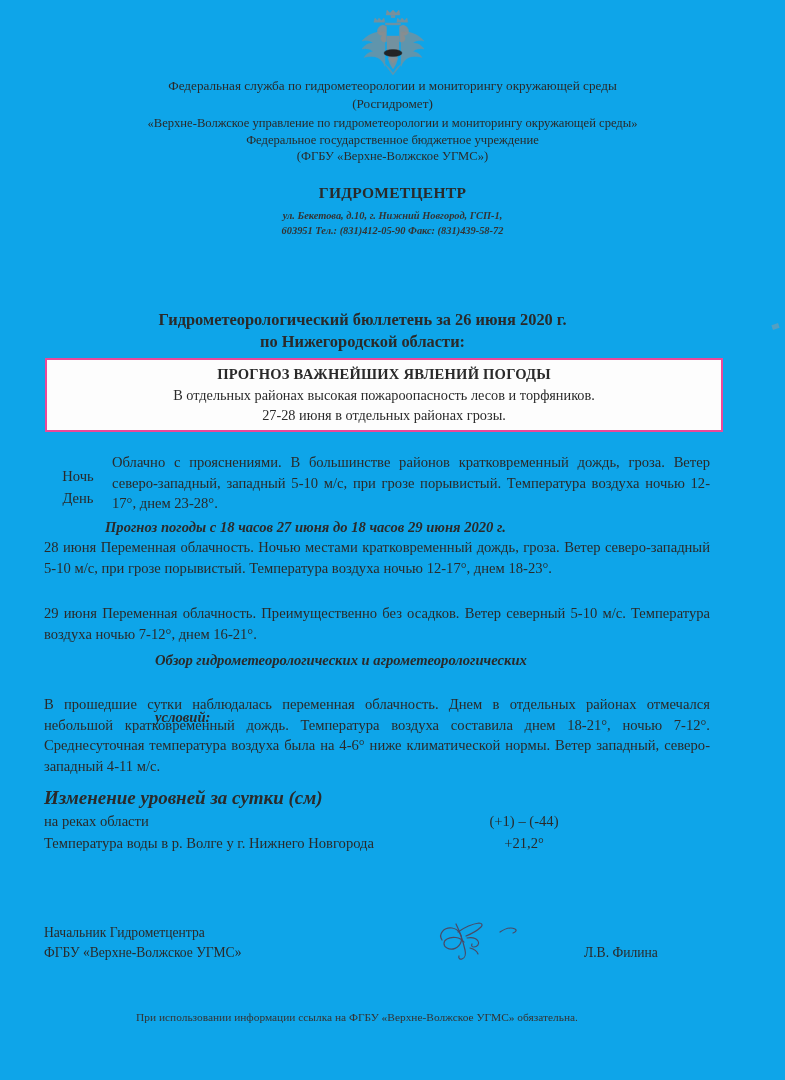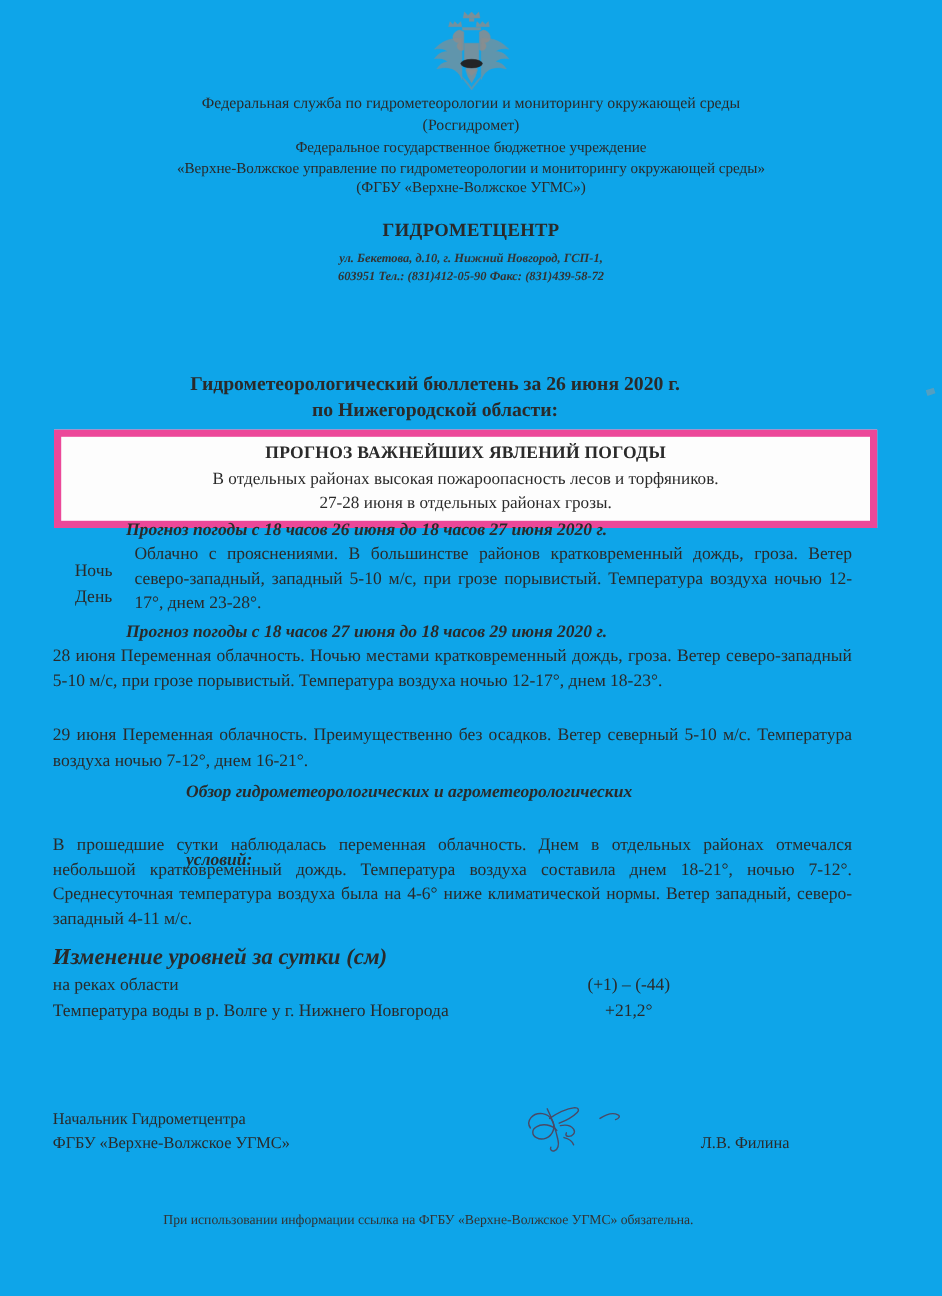--- a/index.html
+++ b/index.html
@@ -57,21 +57,21 @@
     line-height: 1.37;
   }
 
   
   .warn-box {
     position: absolute;
     left: 45px;
     top: 358px;
     width: 670px;
     padding: 4px 2px 5px 2px;
-    border: 6px solid #ec4899;
+    border: 2px solid #ec4899;
     text-align: center;
     background: #fdfdfd;
   }
   .warn-title {
     font-size: 14.6px;
     font-weight: bold;
     letter-spacing: 0.2px;
     line-height: 1.42;
   }
   .warn-line {
@@ -220,22 +220,22 @@
       </svg>
     </span>
   </div>
 
   <div class="hdr hdr-agency">
     <div>Федеральная служба по гидрометеорологии и мониторингу окружающей среды</div>
     <div>(Росгидромет)</div>
   </div>
 
   <div class="hdr hdr-inst">
+    <div>«Верхне-Волжское управление по гидрометеорологии и мониторингу окружающей среды»</div>
     <div>Федеральное государственное бюджетное учреждение</div>
-    <div>«Верхне-Волжское управление по гидрометеорологии и мониторингу окружающей среды»</div>
     <div>(ФГБУ «Верхне-Волжское УГМС»)</div>
   </div>
 
   <div class="hdr hdr-center">ГИДРОМЕТЦЕНТР</div>
 
   <div class="hdr hdr-addr">
     <div>ул. Бекетова, д.10, г. Нижний Новгород, ГСП-1,</div>
     <div>603951 Тел.: (831)412-05-90 Факс: (831)439-58-72</div>
   </div>
 
@@ -243,21 +243,20 @@
     <div>Гидрометеорологический бюллетень за 26 июня 2020 г.</div>
     <div>по Нижегородской области:</div>
   </div>
 
   <div class="warn-box">
     <div class="warn-title">ПРОГНОЗ ВАЖНЕЙШИХ ЯВЛЕНИЙ ПОГОДЫ</div>
     <div class="warn-line">В отдельных районах высокая пожароопасность лесов и торфяников.</div>
     <div class="warn-line">27-28 июня в отдельных районах грозы.</div>
   </div>
 
-  <div class="blk fc-head fc-head-1">Прогноз погоды с 18 часов 26 июня до 18 часов 27 июня 2020 г.</div>
 
   <div class="daynight">
     <div>Ночь</div>
     <div>День</div>
   </div>
 
   <div class="para p-today">Облачно с прояснениями. В большинстве районов кратковременный дождь, гроза. Ветер северо-западный, западный 5-10 м/с, при грозе порывистый. Температура воздуха ночью 12-17°, днем 23-28°.</div>
 
   <div class="blk fc-head fc-head-2">Прогноз погоды с 18 часов 27 июня до 18 часов 29 июня 2020 г.</div>
 

